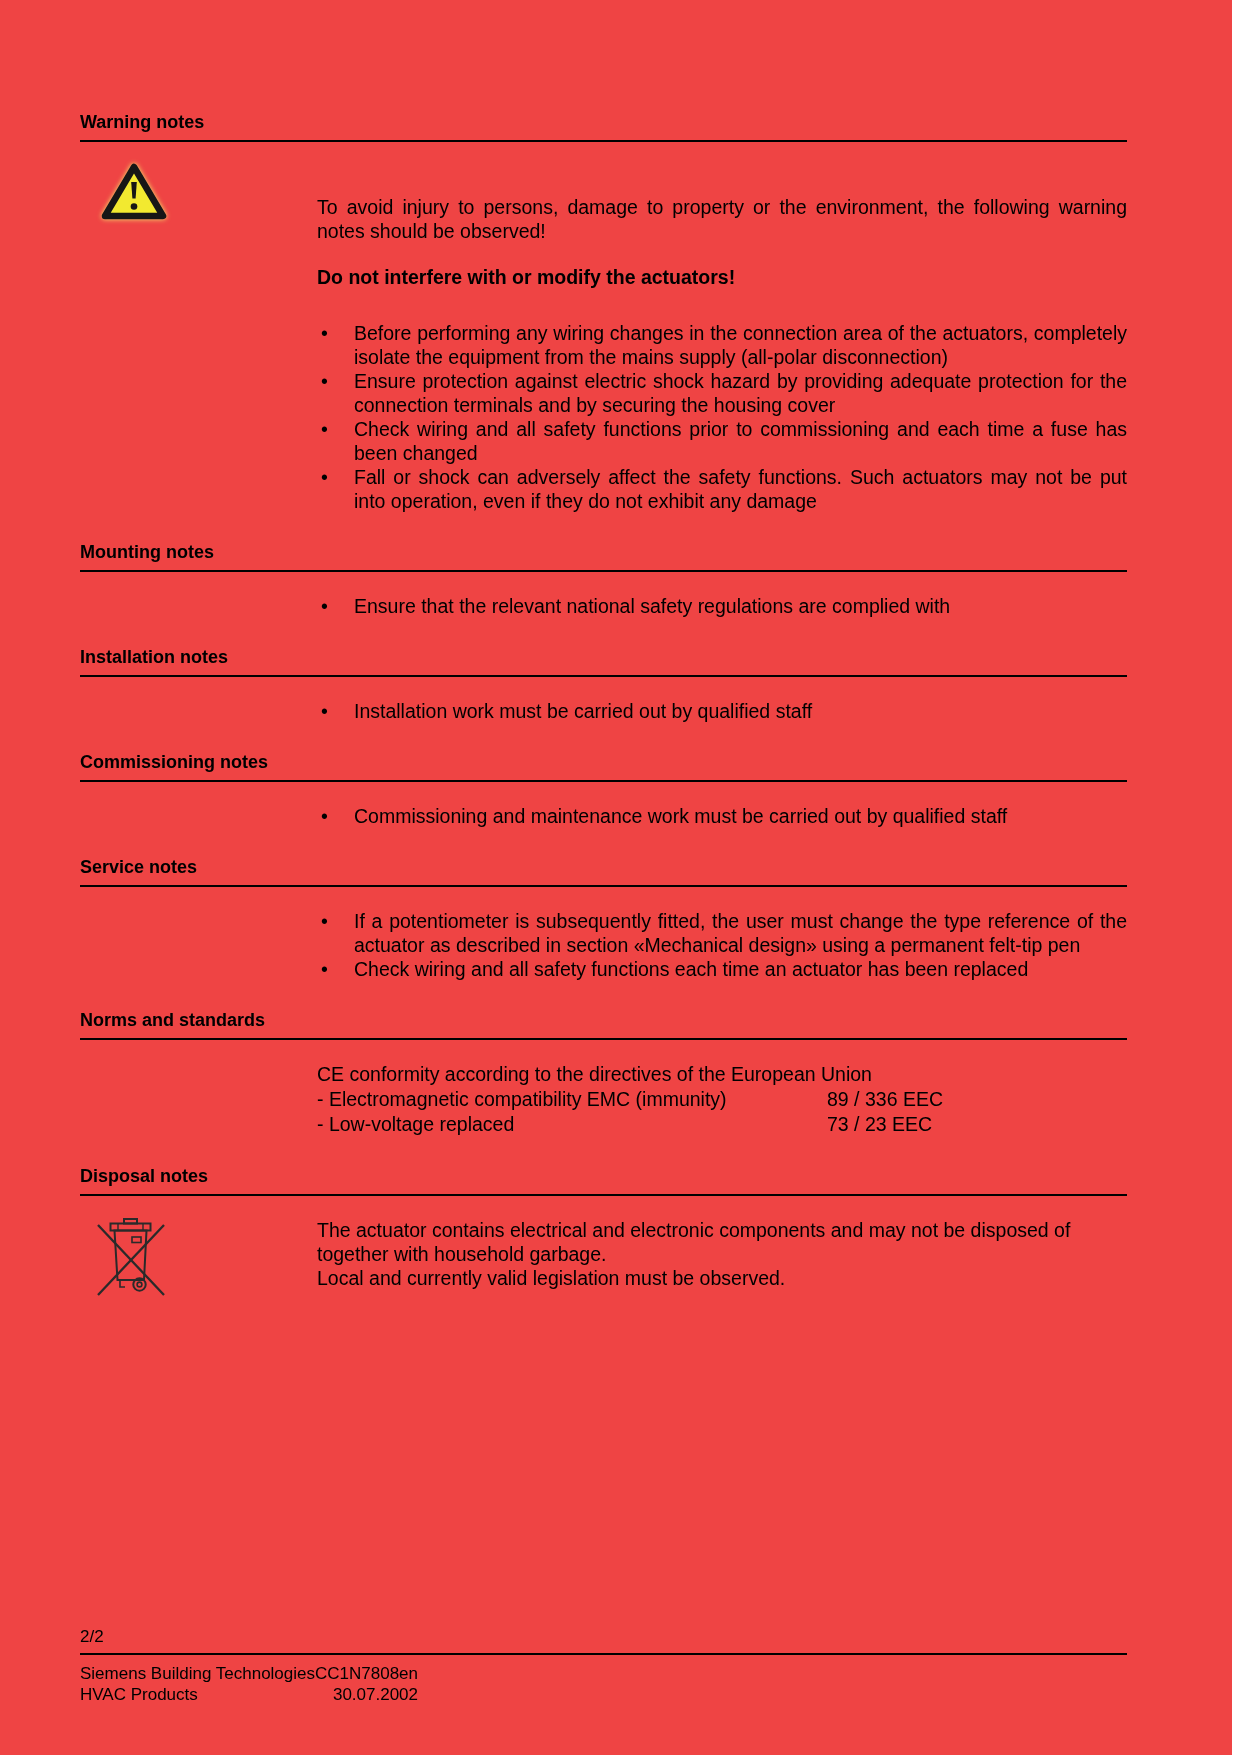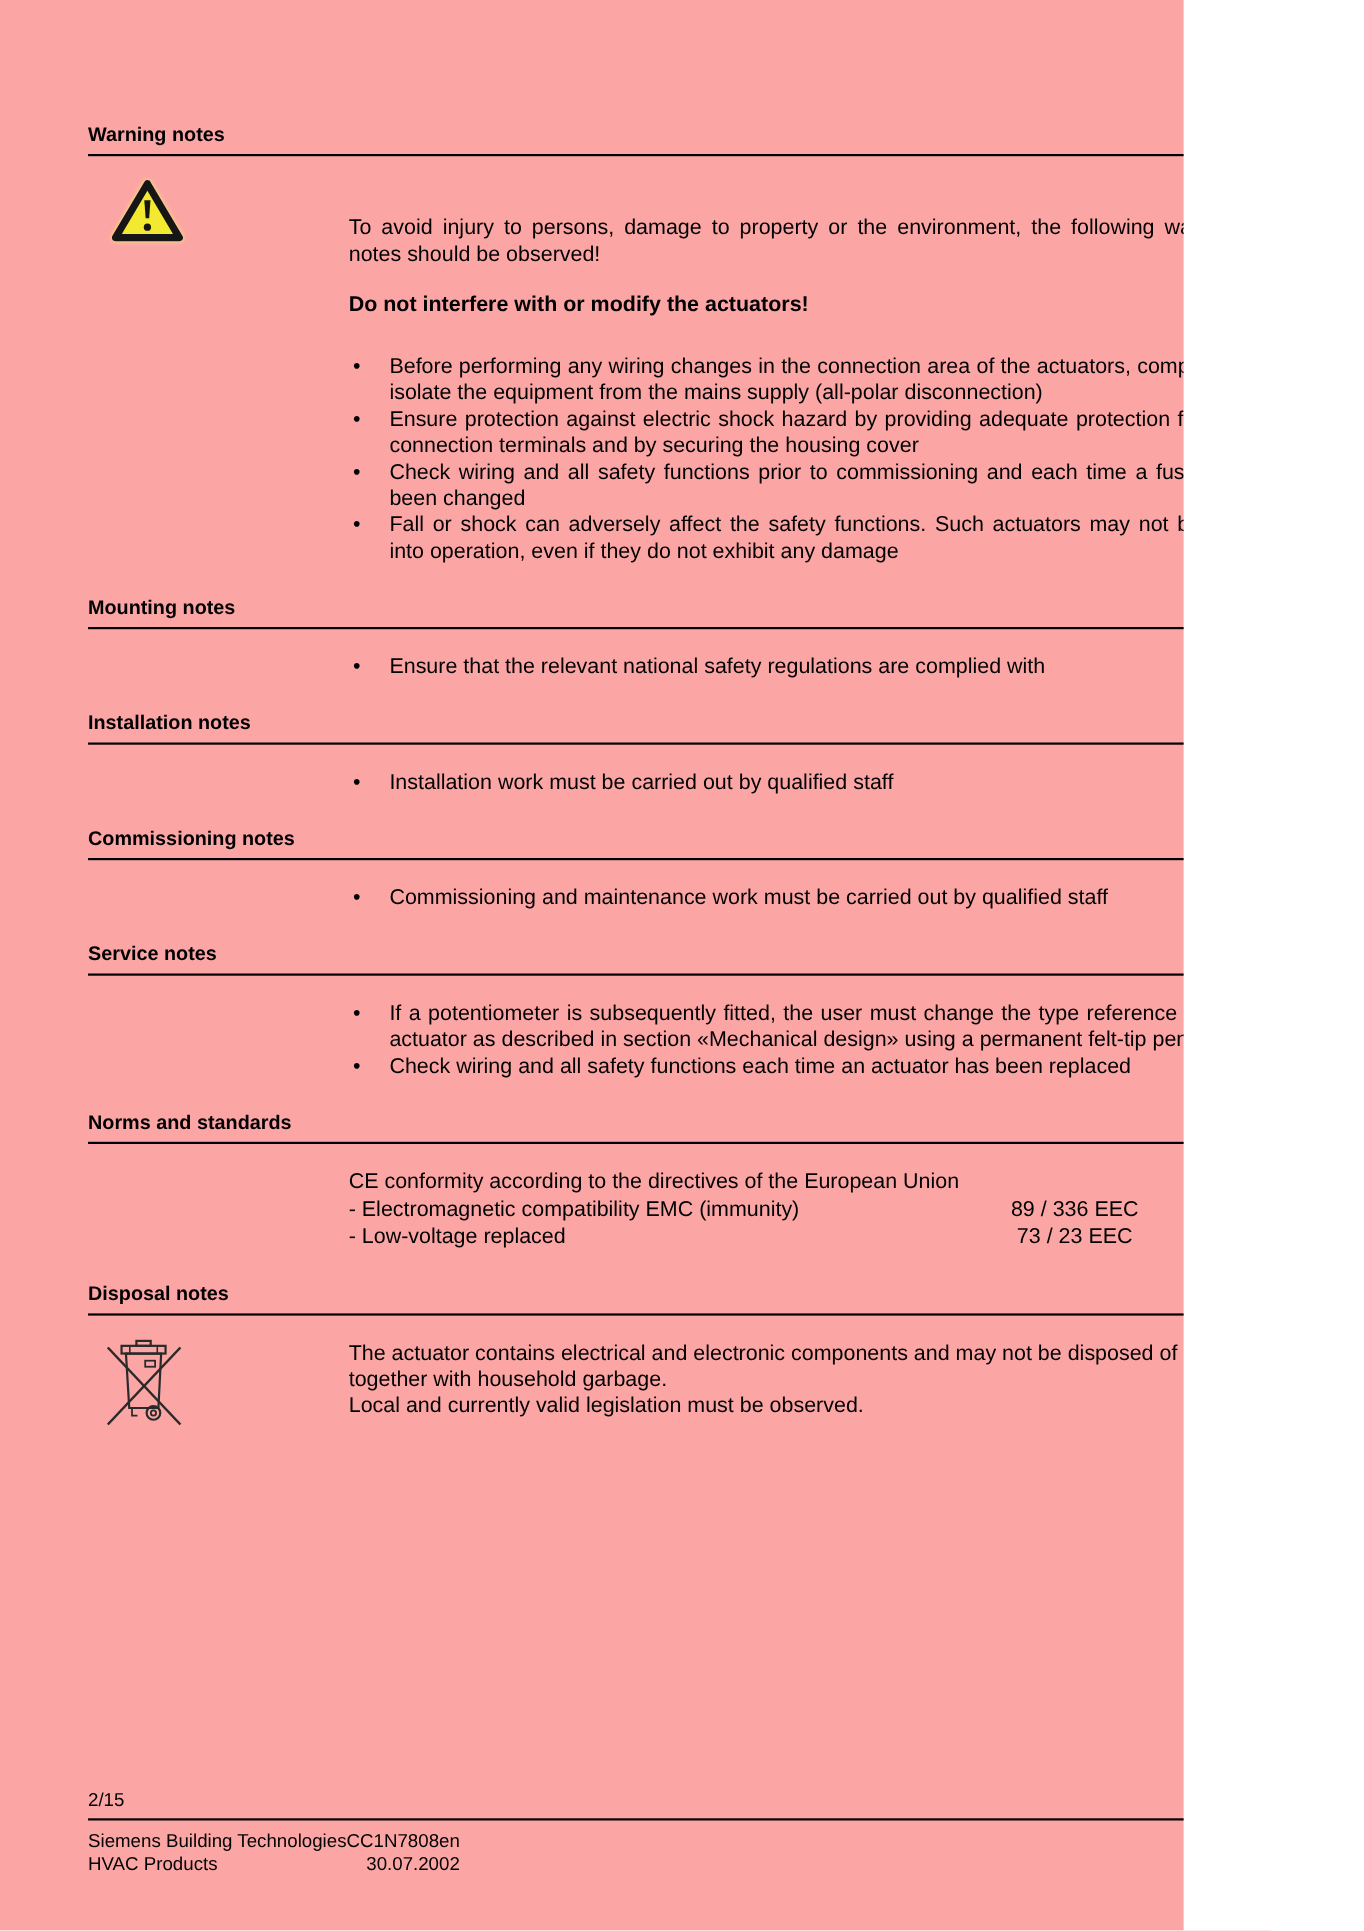--- a/index.html
+++ b/index.html
@@ -1,19 +1,19 @@
 <!DOCTYPE html>
 <html><head>
 <meta charset="utf-8">
 <style>
   html,body { margin:0; padding:0; background:#ffffff; }
   .doc {
     position:relative;
-    width:1076px; height:1755px;
-    background:#fca5a5;
+    width:1232px; height:1755px;
+    background:#ef4444;
     color:#000;
     font-family:"Liberation Sans","DejaVu Sans",sans-serif;
     font-size:19.5px;
     line-height:24px;
     overflow:hidden;
   }
   .content-area {
     position:absolute;
     left:80px; top:112px;
     width:1047px;
@@ -33,21 +33,21 @@
   .bold-par { font-weight:normal; text-align:justify;margin-top:31px; }
   .subhead { font-weight:bold; margin-top:22px; }
   .bullets { margin-top:32px; }
   .bullets.tight { margin-top:0; }
   .bullet { display:flex; }
   .bullet .dot { flex:0 0 33px; padding-left:4px; }
   .bullet .btext { flex:1; text-align:justify; }
   .norms-line { line-height:25px; }
   .norms-row { display:flex; line-height:25px; }
   .norms-row .nlabel { flex:0 0 510px; }
-  .norms-row .nvalue { flex:1;text-align:center; }
+  .norms-row .nvalue { flex:1; }
   .warn-icon-wrap { margin-left:20px; margin-top:-2px; width:68px; }
   .bin-icon-wrap { margin-left:14px; margin-top:-6px; width:74px; }
   .warn-svg { filter: drop-shadow(0 0 2.5px #f3ef6e); }
   .footer {
     position:absolute;
     left:80px; top:1626px;
     width:1047px;
     font-size:17px;
     line-height:21px;
   }
@@ -203,21 +203,21 @@
         <div class="content">
           <div>The actuator contains electrical and electronic components and may not be disposed of together with household garbage.</div>
           <div>Local and currently valid legislation must be observed.</div>
         </div>
       </div>
     </div>
 
   </div>
 
   <div class="footer">
-    <div class="pageno">2/15</div>
+    <div class="pageno">2/2</div>
     <div class="frule">
       <div class="fleft">
         <div>Siemens Building Technologies</div>
         <div>HVAC Products</div>
       </div>
       <div class="fright">
         <div>CC1N7808en</div>
         <div>30.07.2002</div>
       </div>
     </div>

